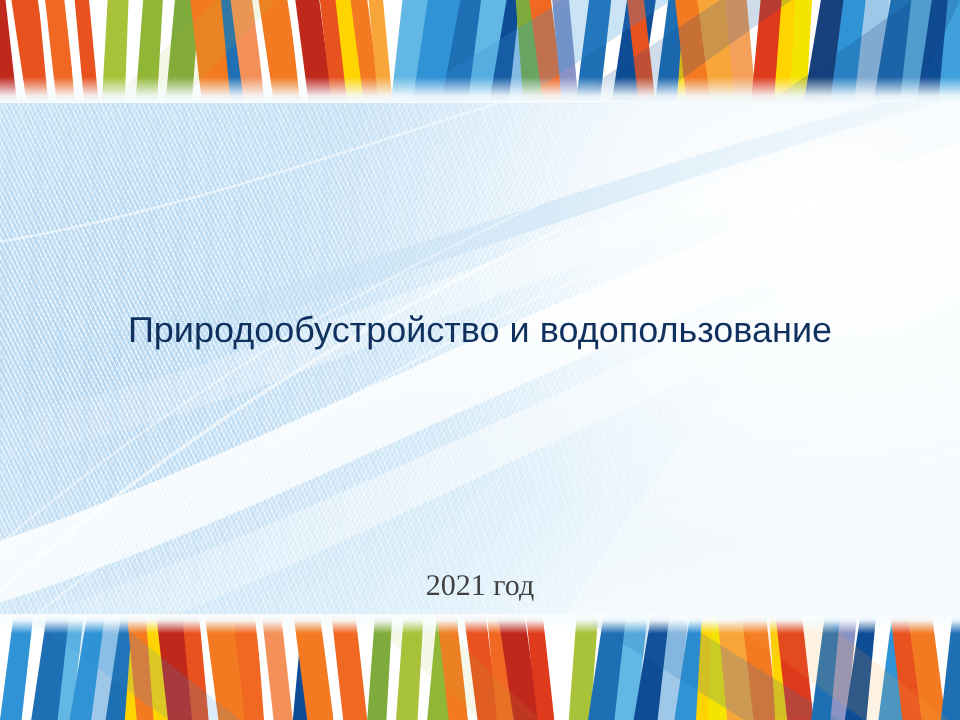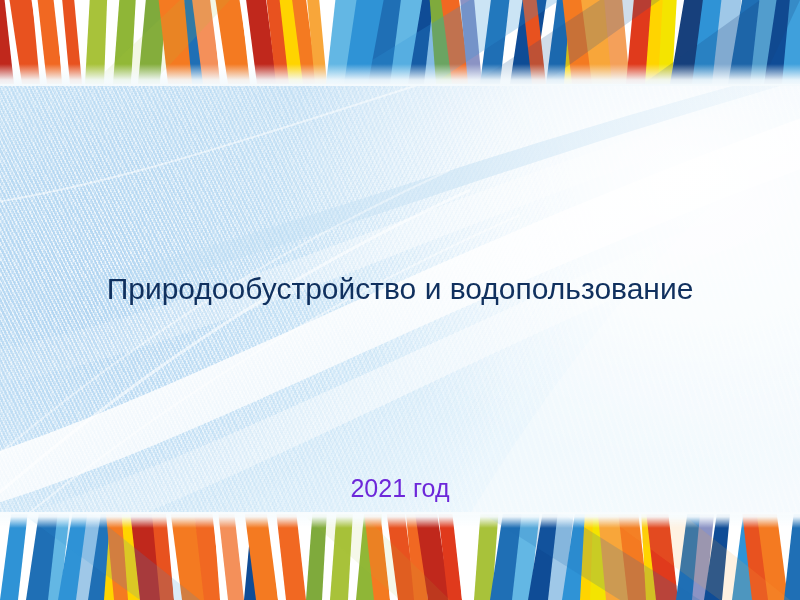--- a/index.html
+++ b/index.html
@@ -107,38 +107,39 @@
     text-align: center;
     font-size: 62px;
     line-height: 1.0;
     font-weight: 400;
     color: #123f86;
     letter-spacing: 0.5px;
     white-space: nowrap;
   }
   .subtitle {
     position: absolute;
-    left: 0; top: 272px;
+    left: 0; top: 259px;
     width: 800px;
     text-align: center;
     font-size: 30px;
     line-height: 1.1;
     font-weight: 400;
     color: #10305e;
     white-space: nowrap;
   }
   .year {
     position: absolute;
     left: 0; top: 475px;
     width: 800px;
     text-align: center;
     font-size: 25px;
     line-height: 1.1;
     font-weight: 400;
-    color: #6d28d9;
+    color: #404040;
+    font-family: Liberation Serif, serif;
   }
 </style>
 </head>
 <body>
 
 <div class="slide">
 
   <div class="bg-base"></div>
   <div class="mesh-wide"></div>
   <div class="mesh-a"></div>

